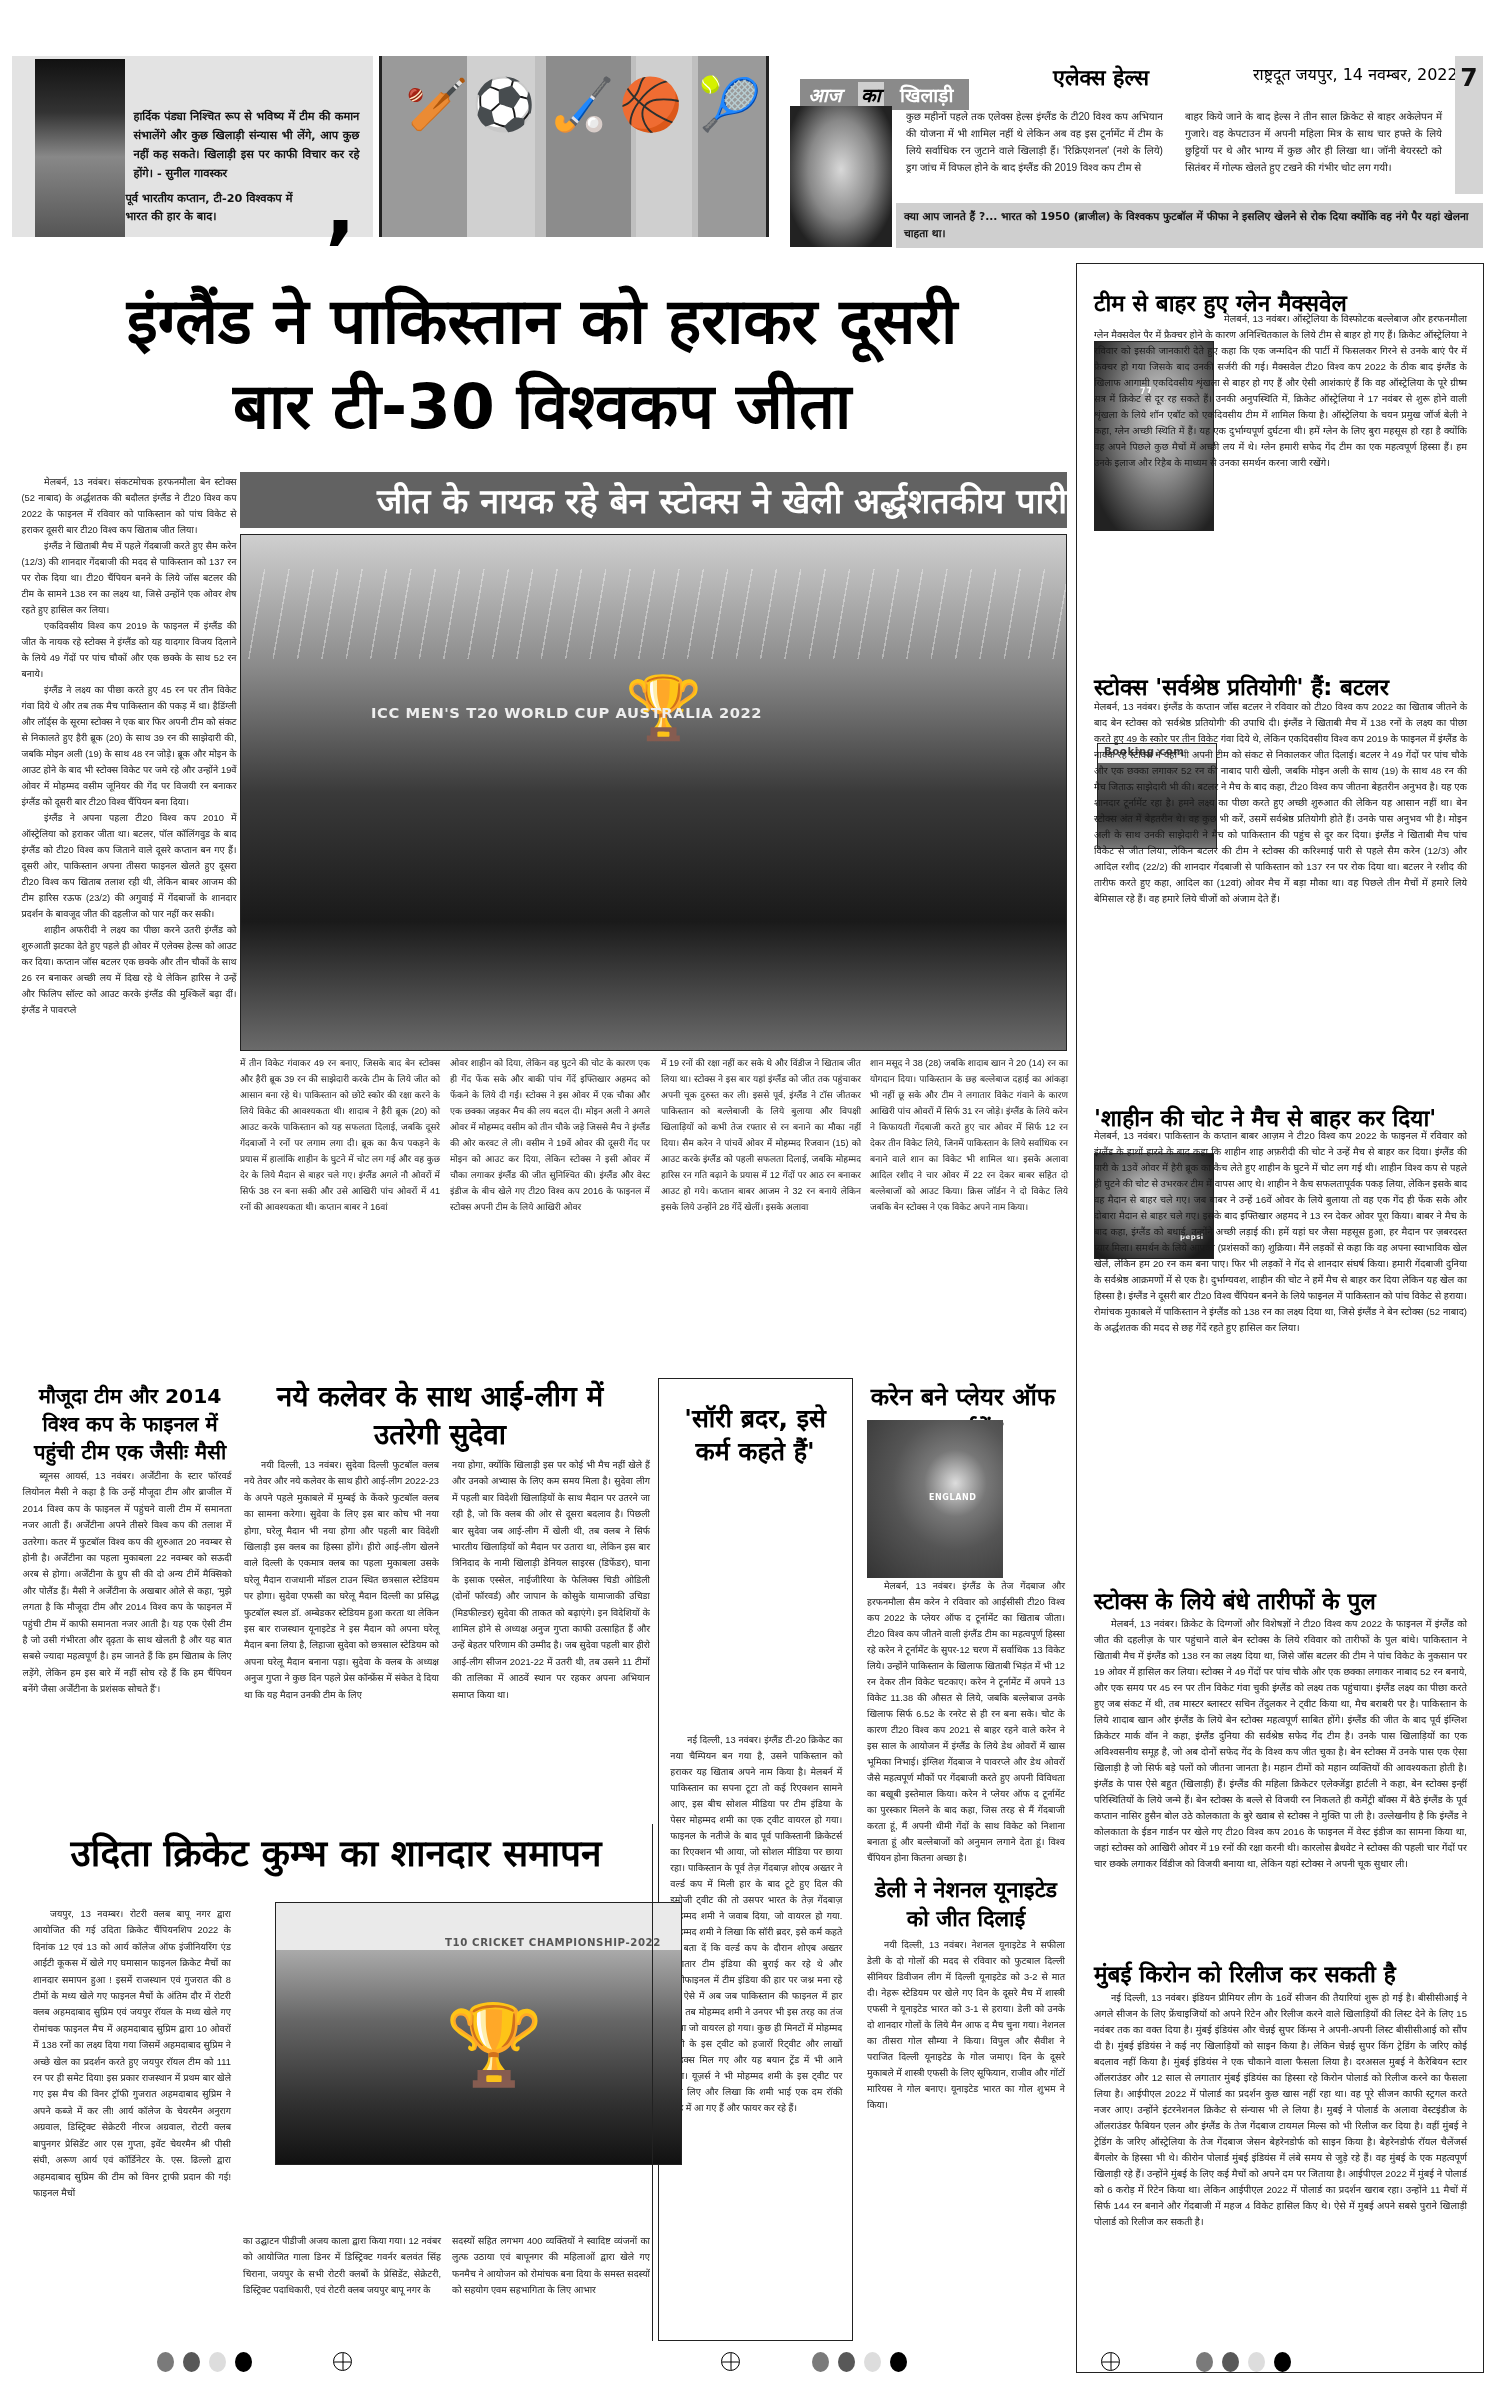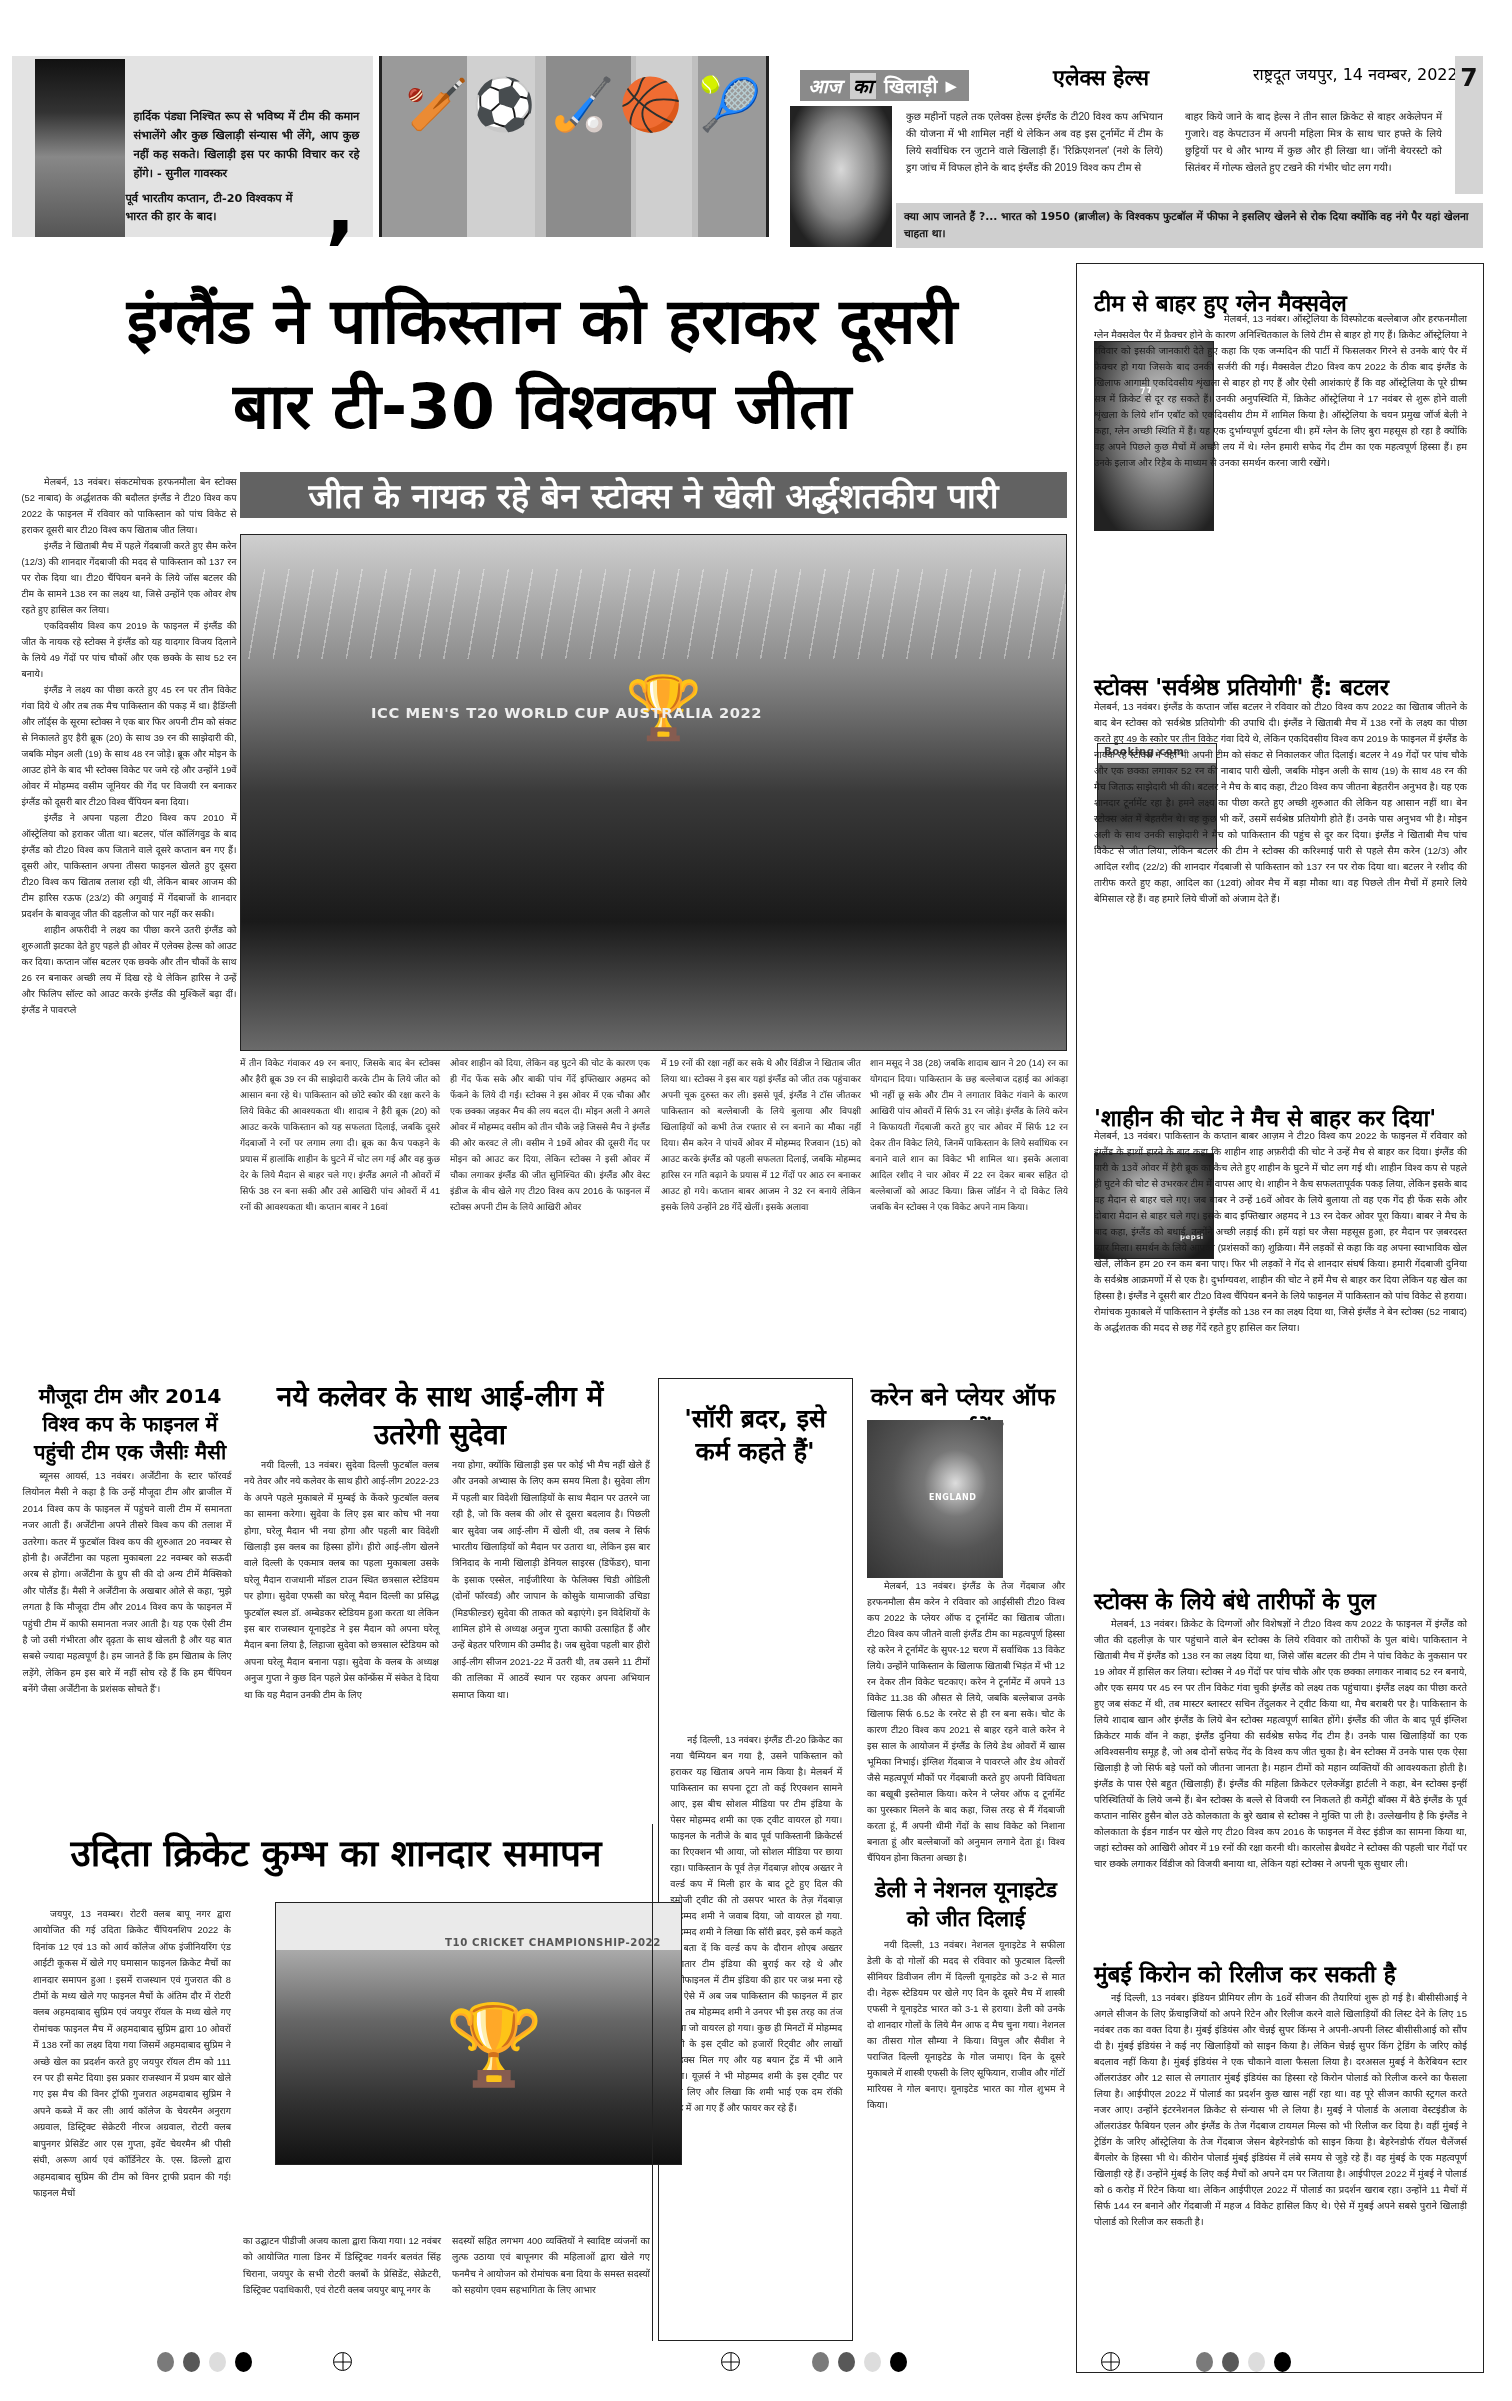--- a/index.html
+++ b/index.html
@@ -35,21 +35,21 @@
     <div class="sport-tile" style="left:316px;background:#9a9a9a;width:73px"></div>
     <div class="abs" style="left:22.6px;top:22.6px;font-size:51px;line-height:1;color:#444;">🏏</div>
     <div class="abs" style="left:90px;top:22.6px;font-size:51px;line-height:1;">⚽</div>
     <div class="abs" style="left:169px;top:22.6px;font-size:51px;line-height:1;color:#555;">🏑</div>
     <div class="abs" style="left:237px;top:22.6px;font-size:51px;line-height:1;">🏀</div>
     <div class="abs" style="left:316px;top:22.6px;font-size:51px;line-height:1;">🎾</div>
   </div>
 </div>
 
 <div class="abs" style="left:790px;top:56px;width:722px;height:192px;">
-  <div class="abs" style="left:10.2px;top:14px;width:169px;height:31px;background:#8a8a8a;display:flex;align-items:center;gap:8px;padding-left:8px;">
+  <div class="abs" style="left:10.2px;top:23px;width:169px;height:31px;background:#8a8a8a;display:flex;align-items:center;gap:16px;padding-left:8px;">
     <span style="font-size:19px;font-weight:bold;color:#fff;font-style:italic;">आज</span>
     <span style="font-size:19px;font-weight:bold;color:#000;background:#cfcfcf;padding:0 3.4px;font-style:italic;">का</span>
     <span style="font-size:19px;font-weight:bold;color:#fff;">खिलाड़ी</span>
     <span style="font-size:14.7px;color:#fff;">▶</span>
   </div>
   <div class="abs photo" style="left:0;top:50px;width:102px;height:141px;border:none;background:radial-gradient(ellipse at 50% 45%,#d8d8d8 0%,#888 45%,#222 80%);"></div>
   <div class="abs head" style="left:263px;top:5.6px;font-size:21.5px;">एलेक्स हेल्स</div>
   <div class="abs head" style="left:463px;top:6.8px;font-size:16px;font-weight:normal;">राष्ट्रदूत जयपुर, 14 नवम्बर, 2022</div>
   <div class="abs" style="left:665px;top:0;width:28px;height:138px;background:#d4d4d4;">
     <div style="font-size:25px;font-weight:bold;text-align:center;padding-top:6.8px;">7</div>
@@ -64,21 +64,21 @@
 
 <div class="abs txt" style="left:21.5px;top:474px;width:215px;font-size:9.3px;line-height:16px;">
   <p>मेलबर्न, 13 नवंबर। संकटमोचक हरफनमौला बेन स्टोक्स (52 नाबाद) के अर्द्धशतक की बदौलत इंग्लैंड ने टी20 विश्व कप 2022 के फाइनल में रविवार को पाकिस्तान को पांच विकेट से हराकर दूसरी बार टी20 विश्व कप खिताब जीत लिया।</p>
   <p>इंग्लैंड ने खिताबी मैच में पहले गेंदबाजी करते हुए सैम करेन (12/3) की शानदार गेंदबाजी की मदद से पाकिस्तान को 137 रन पर रोक दिया था। टी20 चैंपियन बनने के लिये जॉस बटलर की टीम के सामने 138 रन का लक्ष्य था, जिसे उन्होंने एक ओवर शेष रहते हुए हासिल कर लिया।</p>
   <p>एकदिवसीय विश्व कप 2019 के फाइनल में इंग्लैंड की जीत के नायक रहे स्टोक्स ने इंग्लैंड को यह यादगार विजय दिलाने के लिये 49 गेंदों पर पांच चौकों और एक छक्के के साथ 52 रन बनाये।</p>
   <p>इंग्लैंड ने लक्ष्य का पीछा करते हुए 45 रन पर तीन विकेट गंवा दिये थे और तब तक मैच पाकिस्तान की पकड़ में था। हैडिंग्ली और लॉर्ड्स के सूरमा स्टोक्स ने एक बार फिर अपनी टीम को संकट से निकालते हुए हैरी ब्रूक (20) के साथ 39 रन की साझेदारी की, जबकि मोइन अली (19) के साथ 48 रन जोड़े। ब्रूक और मोइन के आउट होने के बाद भी स्टोक्स विकेट पर जमे रहे और उन्होंने 19वें ओवर में मोहम्मद वसीम जूनियर की गेंद पर विजयी रन बनाकर इंग्लैंड को दूसरी बार टी20 विश्व चैंपियन बना दिया।</p>
   <p>इंग्लैंड ने अपना पहला टी20 विश्व कप 2010 में ऑस्ट्रेलिया को हराकर जीता था। बटलर, पॉल कॉलिंगवुड के बाद इंग्लैंड को टी20 विश्व कप जिताने वाले दूसरे कप्तान बन गए हैं। दूसरी ओर, पाकिस्तान अपना तीसरा फाइनल खेलते हुए दूसरा टी20 विश्व कप खिताब तलाश रही थी, लेकिन बाबर आजम की टीम हारिस रऊफ (23/2) की अगुवाई में गेंदबाजों के शानदार प्रदर्शन के बावजूद जीत की दहलीज को पार नहीं कर सकी।</p>
   <p>शाहीन अफरीदी ने लक्ष्य का पीछा करने उतरी इंग्लैंड को शुरुआती झटका देते हुए पहले ही ओवर में एलेक्स हेल्स को आउट कर दिया। कप्तान जॉस बटलर एक छक्के और तीन चौकों के साथ 26 रन बनाकर अच्छी लय में दिख रहे थे लेकिन हारिस ने उन्हें और फिलिप सॉल्ट को आउट करके इंग्लैंड की मुश्किलें बढ़ा दीं। इंग्लैंड ने पावरप्ले</p>
 </div>
 
-<div class="abs" style="left:240px;top:472px;width:827px;height:46px;background:#626262;display:flex;align-items:center;justify-content:center;">
+<div class="abs" style="left:240px;top:472px;width:827px;height:56px;background:#626262;display:flex;align-items:center;justify-content:flex-end;">
   <span style="font-size:34px;font-weight:bold;color:#fff;white-space:nowrap;">जीत के नायक रहे बेन स्टोक्स ने खेली अर्द्धशतकीय पारी</span>
 </div>
 
 <div class="photo" style="left:240px;top:534px;width:827px;height:517px;background:linear-gradient(180deg,#cfcfcf 0%,#8c8c8c 25%,#3a3a3a 50%,#1a1a1a 75%,#6b6b6b 100%);">
   <div class="abs" style="left:0;right:0;top:34px;height:90px;background:repeating-linear-gradient(100deg,transparent 0 22.6px,rgba(255,255,255,.35) 22.6px 24px);"></div>
   <div class="abs" style="left:384px;top:136px;font-size:62px;color:#ddd;">🏆</div>
   <div class="abs" style="left:130px;top:169px;font-size:14.7px;font-weight:bold;color:#eee;letter-spacing:0.6px;">ICC MEN'S T20 WORLD CUP AUSTRALIA 2022</div>
 </div>
 
 <div class="abs txt" style="left:240px;top:1055px;width:200px;font-size:9px;line-height:16px;">में तीन विकेट गंवाकर 49 रन बनाए, जिसके बाद बेन स्टोक्स और हैरी ब्रूक 39 रन की साझेदारी करके टीम के लिये जीत को आसान बना रहे थे। पाकिस्तान को छोटे स्कोर की रक्षा करने के लिये विकेट की आवश्यकता थी। शादाब ने हैरी ब्रूक (20) को आउट करके पाकिस्तान को यह सफलता दिलाई, जबकि दूसरे गेंदबाजों ने रनों पर लगाम लगा दी। ब्रूक का कैच पकड़ने के प्रयास में हालांकि शाहीन के घुटने में चोट लग गई और वह कुछ देर के लिये मैदान से बाहर चले गए। इंग्लैंड अगले नौ ओवरों में सिर्फ 38 रन बना सकी और उसे आखिरी पांच ओवरों में 41 रनों की आवश्यकता थी। कप्तान बाबर ने 16वां</div>

